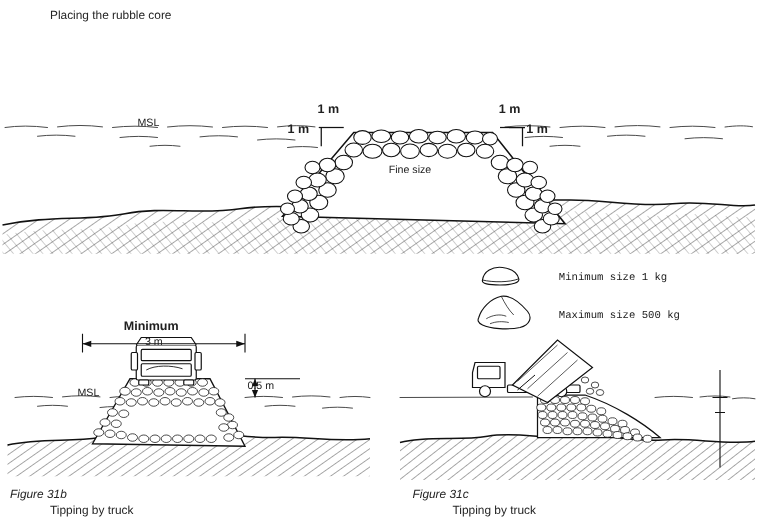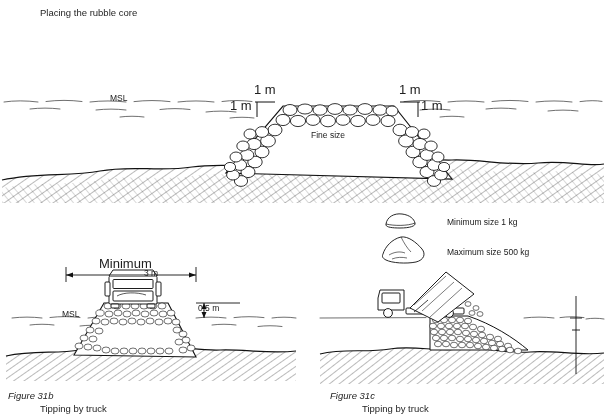--- a/index.html
+++ b/index.html
@@ -7,21 +7,21 @@
     width:606px;height:419px;position:relative;overflow:hidden;
     font-family:"Liberation Sans", sans-serif;
     color:#1a1a1a;
     -webkit-font-smoothing:antialiased;
   }
   .fig{position:absolute;}
   .cap{position:absolute;line-height:13px;font-size:9.5px;color:#242424;}
   .cap .num{font-style:italic;display:block;}
   .cap .sub{display:block;padding-left:32px;}
   .lbl{position:absolute;font-size:8.5px;color:#202020;white-space:nowrap;}
-  .lbl.sm{font-size:13px;}
+  .lbl.sm{font-size:10px;font-weight:bold;}
   svg{display:block;overflow:visible;}
   .legend-text{position:absolute;font-size:8.5px;color:#202020;white-space:nowrap;}
   #stage{position:absolute;inset:0;}
 </style>
 </head>
 <body>
 
 <div id="stage">
 
   <div class="cap" style="left:8px;top:6px;">
@@ -149,21 +149,21 @@
 
     <div class="lbl" style="left:110px;top:33px;">MSL</div>
     <div class="lbl" style="left:311px;top:70px;">Fine size</div>
     <div class="lbl sm" style="left:254px;top:22px;">1 m</div>
     <div class="lbl sm" style="left:230px;top:38px;">1 m</div>
     <div class="lbl sm" style="left:399px;top:22px;">1 m</div>
     <div class="lbl sm" style="left:421px;top:38px;">1 m</div>
   </div>
 
 
-  <div class="fig" style="left:380px;top:206px;width:226px;height:66px;">
+  <div class="fig" style="left:380px;top:206px;width:226px;height:66px;font-family:Liberation Mono, monospace;">
     <svg width="60" height="66" viewBox="0 0 60 66" style="position:absolute;left:0;top:0;">
       <g>
         <path d="M6,18 C7,11 14,7 22,8 C30,9 34,13 35,17 C36,20 30,22 20,22 C11,22 5,21 6,18 Z" fill="#fff" stroke="#111" stroke-width="0.9"></path>
         <path d="M6,18 C14,20 28,20 35,17" fill="none" stroke="#111" stroke-width="0.7"></path>
       </g>
       <g>
         <path d="M3,48 C5,41 12,33 21,31 C28,30 36,36 42,43 C46,48 44,54 36,56 C26,58 12,57 6,54 C2,52 2,50 3,48 Z" fill="#fff" stroke="#111" stroke-width="0.9"></path>
         <path d="M9,49 C14,46 20,45 25,47" fill="none" stroke="#111" stroke-width="0.6"></path>
         <path d="M12,53 C17,51 22,51 27,52" fill="none" stroke="#111" stroke-width="0.6"></path>
         <path d="M21,31 C24,37 27,42 31,46" fill="none" stroke="#111" stroke-width="0.6"></path>
@@ -276,21 +276,21 @@
 
       <g stroke="#111" stroke-width="0.9" fill="none">
         <path d="M196,45 L240,45"></path>
         <path d="M204,45 L204,60"></path>
         <path d="M204,45 L201.5,51 L206.5,51 Z" fill="#111" stroke="none"></path>
         <path d="M204,60 L201.5,54 L206.5,54 Z" fill="#111" stroke="none"></path>
       </g>
     </svg>
 
     <div class="lbl sm" style="left:99px;top:-2px;">Minimum</div>
-    <div class="lbl" style="left:116px;top:10px;margin-left:28px;">3 m</div>
+    <div class="lbl" style="left:116px;top:10px;">3 m</div>
     <div class="lbl" style="left:62px;top:51px;">MSL</div>
     <div class="lbl" style="left:198px;top:45px;">0.5 m</div>
   </div>
 
   <div class="cap" style="left:8px;top:389px;">
     <span class="num">Figure 31b</span>
     <span class="sub">Tipping by truck</span>
   </div>
 
   <div class="fig" style="left:318px;top:278px;width:288px;height:108px;">

